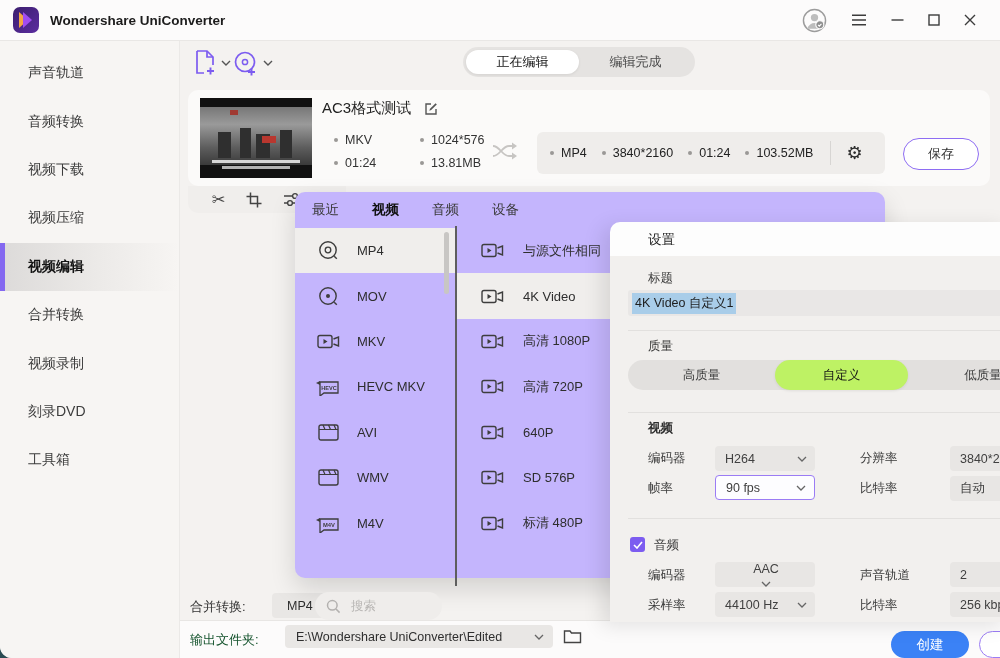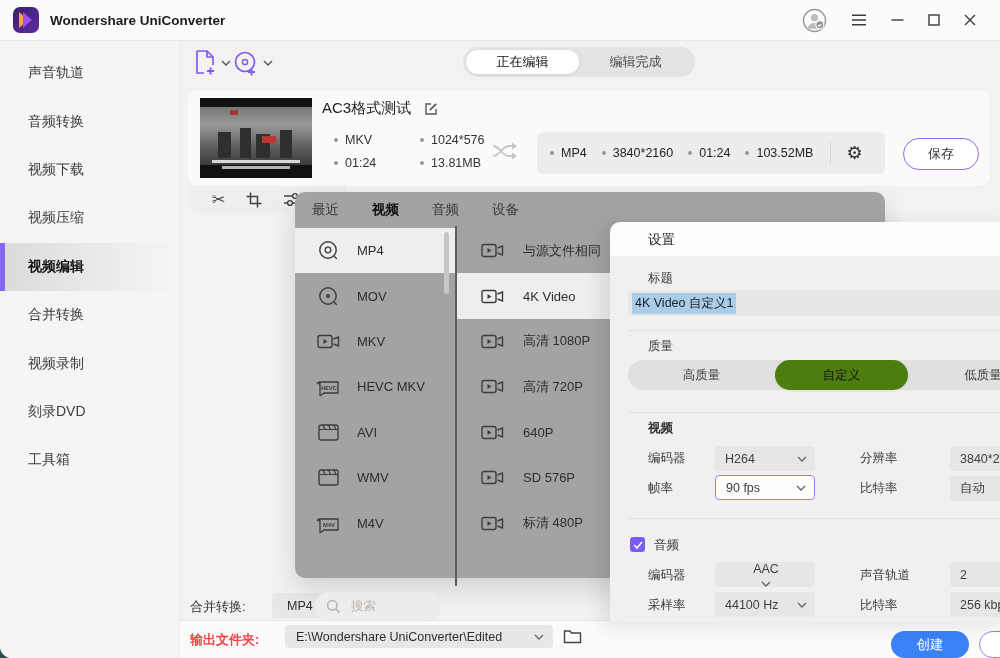--- a/index.html
+++ b/index.html
@@ -56,31 +56,31 @@
            background:#fff;display:flex;align-items:center;justify-content:center;font-size:13px;color:#333;}
   #toolsbar{position:absolute;left:188px;top:186px;width:158px;height:27px;background:#f0eeec;
             border-radius:0 0 10px 10px;display:flex;align-items:center;gap:21px;padding-left:24px;box-sizing:border-box;}
   #scissors{font-size:16px;color:#444;line-height:1;font-family:"DejaVu Sans",sans-serif;}
   
   #fmt-row{position:absolute;left:190px;top:598px;display:flex;align-items:center;font-size:13px;color:#333;z-index:1;}
   #fmt-field{position:absolute;left:272px;top:593px;width:150px;height:25px;background:#e9e7e5;border-radius:4px;
              font-size:12.5px;color:#2e2e2e;display:flex;align-items:center;padding-left:15px;box-sizing:border-box;z-index:1;}
   #bottomstrip{position:absolute;left:180px;top:620px;width:820px;height:38px;background:#fcfbfb;
                border-top:1px solid #e8e6e4;z-index:2;}
-  #folder-label{position:absolute;left:10px;top:10px;font-size:13px;color:#ef4444;font-weight:bold;}
+  #folder-label{position:absolute;left:10px;top:10px;font-size:13px;color:#14532d;}
   #folder-field{position:absolute;left:105px;top:4px;width:268px;height:23px;background:#e9e7e5;border-radius:4px;
                 display:flex;align-items:center;font-size:12.5px;color:#2e2e2e;padding:0 9px 0 11px;box-sizing:border-box;}
   #folder-field .txt{flex:1;white-space:nowrap;overflow:hidden;}
   #folder-open{position:absolute;left:383px;top:7px;}
   #createbtn{position:absolute;left:711px;top:10px;width:78px;height:27px;border-radius:14px;background:#3b82f6;
              display:flex;align-items:center;justify-content:center;color:#fff;font-size:13.5px;}
   #ghostbtn{position:absolute;left:799px;top:10px;width:80px;height:27px;border-radius:14px;background:#fff;
             border:1.5px solid #9b7cf4;box-sizing:border-box;}
   
-  #popup{position:absolute;left:295px;top:192px;width:590px;height:386px;background:#a3a3a3;border-radius:10px;
+  #popup{position:absolute;left:295px;top:192px;width:590px;height:386px;background:#c4b5fd;border-radius:10px;
          box-shadow:0 10px 26px rgba(0,0,0,.14);z-index:5;}
   #tabs{display:flex;gap:27px;padding:9px 0 0 14px;height:25px;font-size:13.5px;color:#3a3a3a;}
   #tabs .tab{position:relative;padding:0 3px;}
   #tabs .tab.active{font-weight:700;color:#111;}
   #tabs .tab.active::after{content:"";position:absolute;left:0;right:0;bottom:-7px;height:3px;border-radius:2px;background:#7c5cf0;}
   #collist{position:absolute;left:0;top:36px;width:160px;}
   .frow{height:45.4px;display:flex;align-items:center;gap:15px;padding-left:20px;font-size:13px;color:#2e2e2e;}
   .frow.sel{background:#f0eeec;}
   .ficon{width:27px;display:flex;justify-content:center;}
   #vdivider{position:absolute;left:160px;top:34px;width:2px;height:360px;background:#5e5e5e;}
@@ -98,21 +98,21 @@
             border-top-left-radius:10px;box-shadow:-8px 4px 20px rgba(0,0,0,.10);z-index:6;}
   #set-title{position:absolute;left:38px;top:9px;font-size:13.5px;color:#1e1e1e;}
   #set-body{position:absolute;left:0;top:34px;width:400px;height:366px;background:#f2f0ee;}
   .slabel{position:absolute;font-size:12.5px;color:#3a3a3a;}
   #name-input{position:absolute;left:18px;top:34px;width:385px;height:26px;background:#e9e7e6;border-radius:3px;
               display:flex;align-items:center;padding-left:4px;box-sizing:border-box;font-size:12.5px;color:#1d1d1d;}
   #name-input .selhl{background:#a9cde9;padding:2px 3px;}
   .hdiv{position:absolute;left:18px;width:382px;height:1px;background:#e2e0de;}
   #qseg{position:absolute;left:18px;top:104px;width:430px;height:30px;background:#e2e0de;border-radius:15px;display:flex;}
   #qseg .qs{display:flex;align-items:center;justify-content:center;font-size:12.5px;color:#3e3e3e;}
-  #qseg .qs.on{background:#4d7c0f;border-radius:15px;color:#141414;box-shadow:0 1px 3px rgba(0,0,0,.08);}
+  #qseg .qs.on{background:#bef264;border-radius:15px;color:#141414;box-shadow:0 1px 3px rgba(0,0,0,.08);}
   .field{position:absolute;height:25px;background:#e8e6e4;border-radius:4px;display:flex;align-items:center;
          justify-content:space-between;font-size:12.5px;color:#404040;padding:0 8px 0 10px;box-sizing:border-box;}
   .field.plain{justify-content:flex-start;}
   .field.focus{background:#fdfdff;border:1.5px solid #9b7cf4;}
   #audiochk{position:absolute;left:20px;top:281px;width:15px;height:15px;border-radius:3px;background:#7c5cf0;
             display:flex;align-items:center;justify-content:center;}
 </style>
 </head>
 <body>
 

